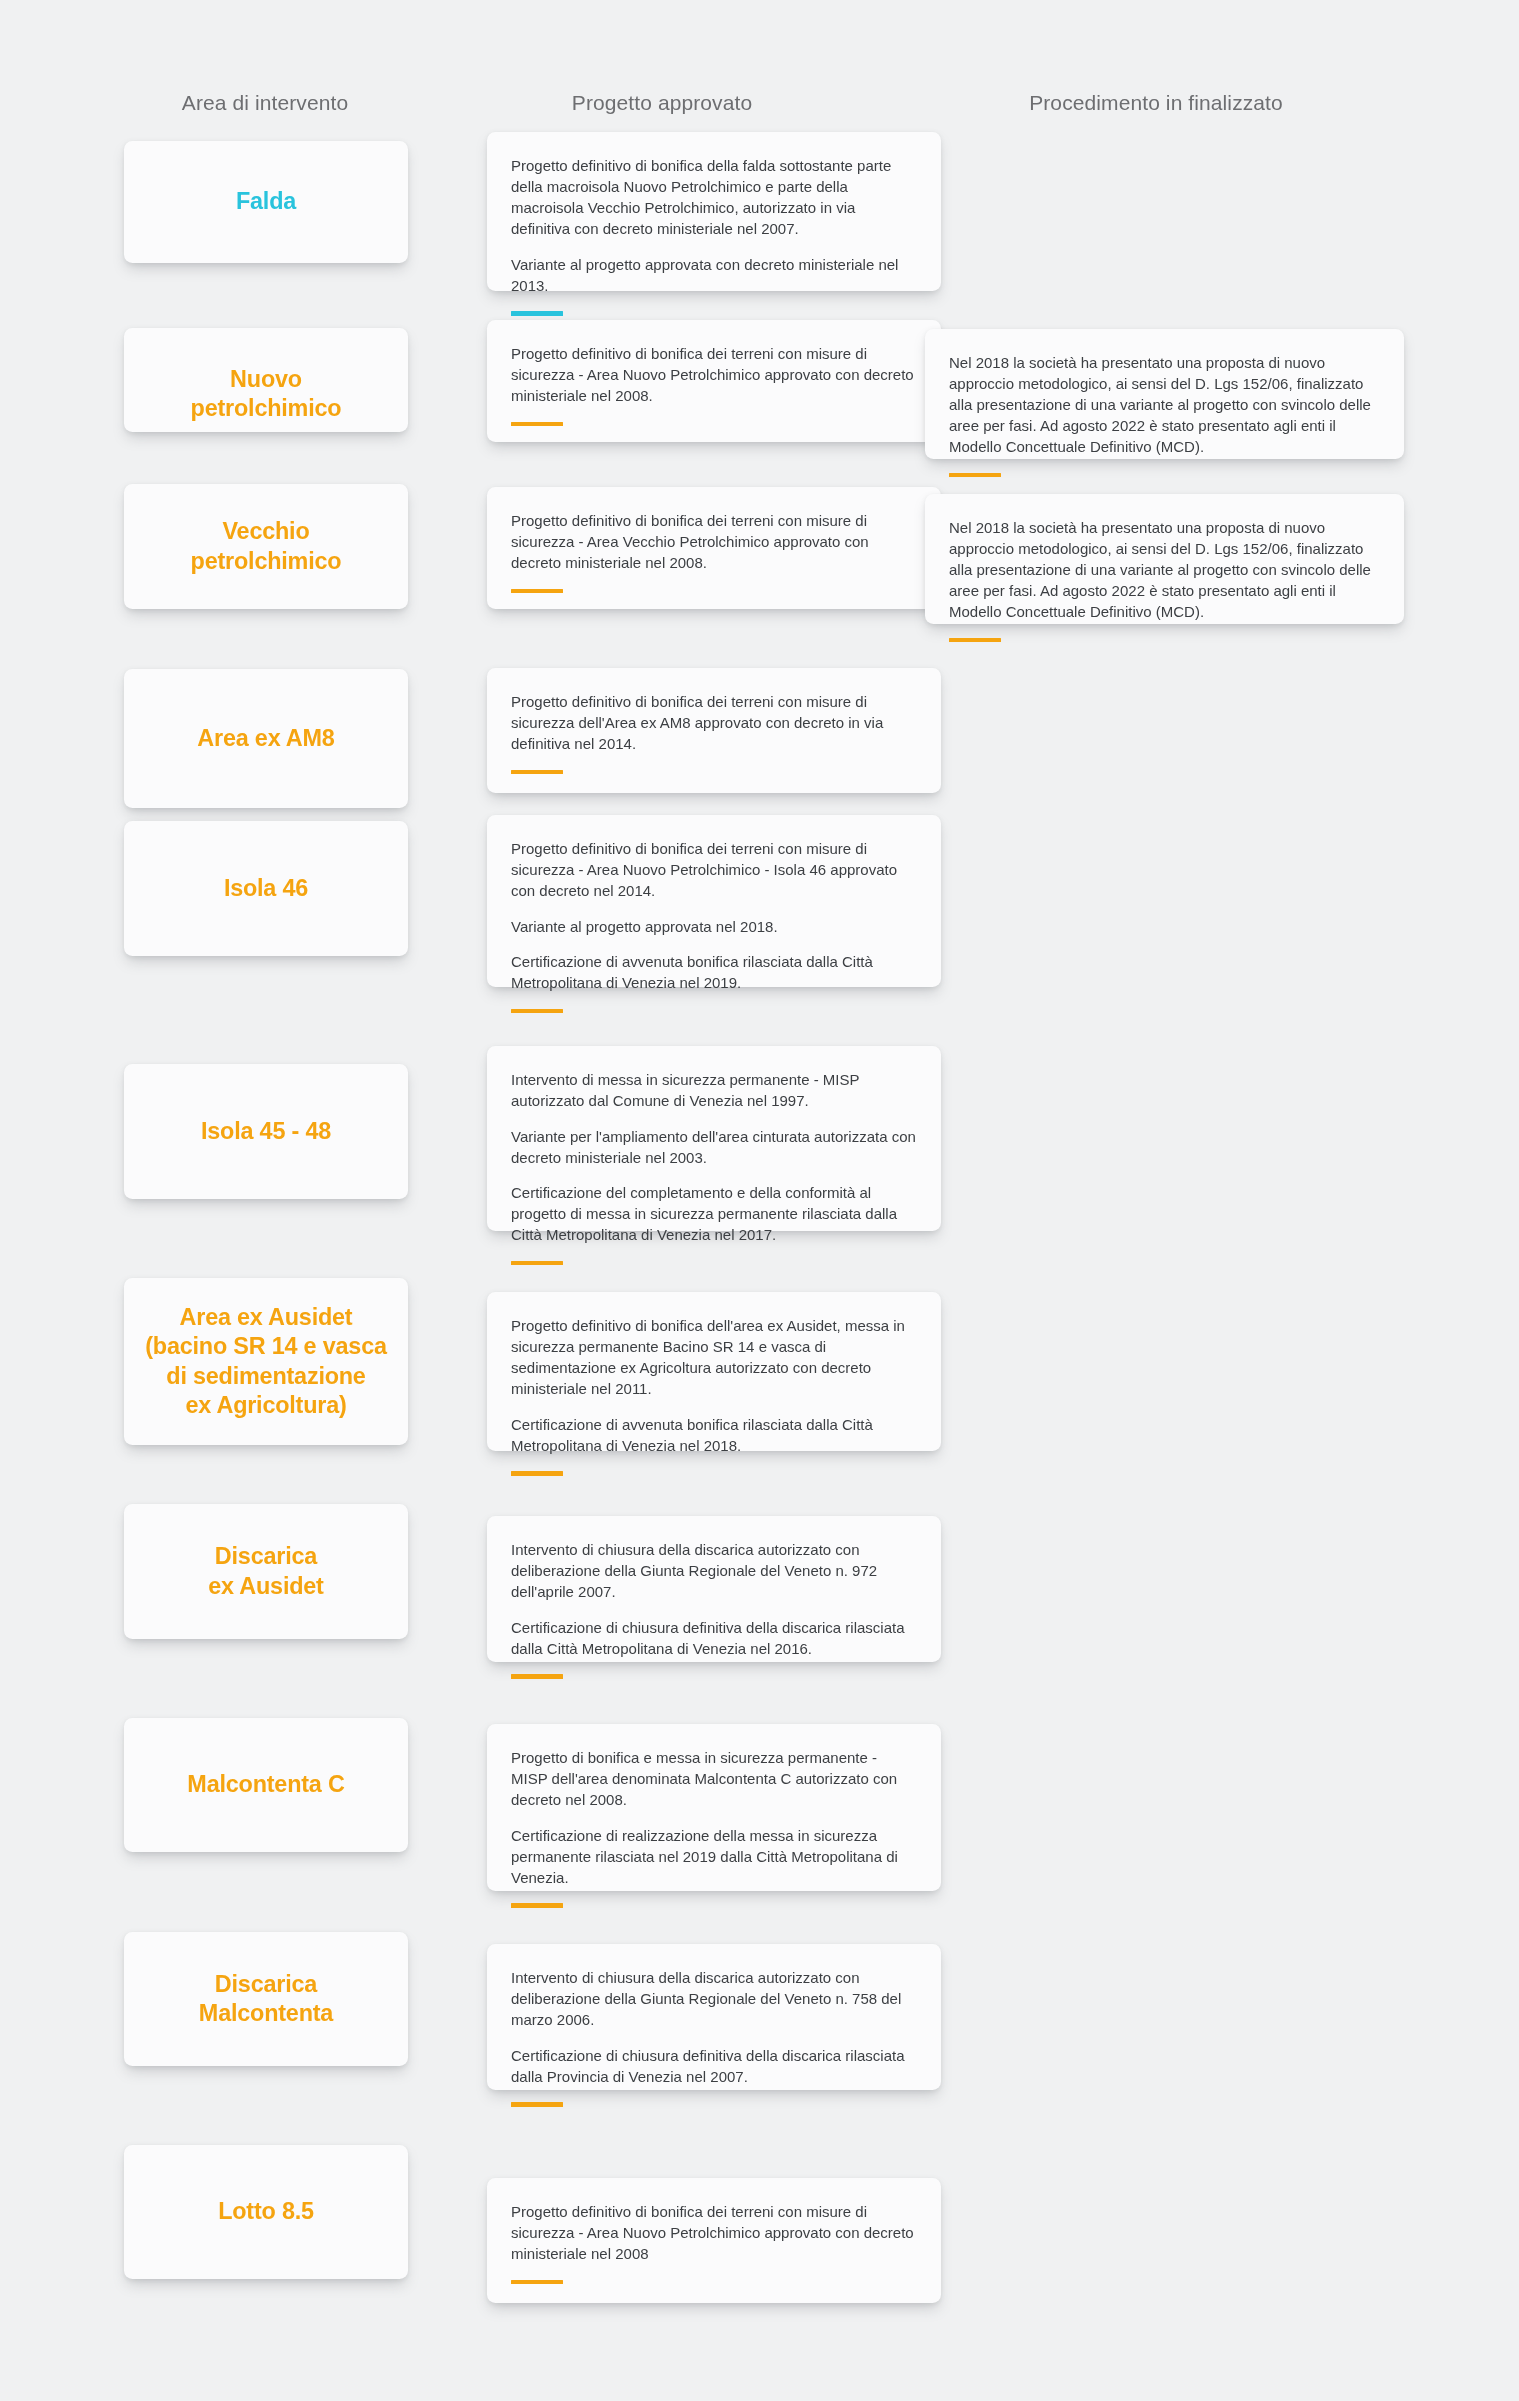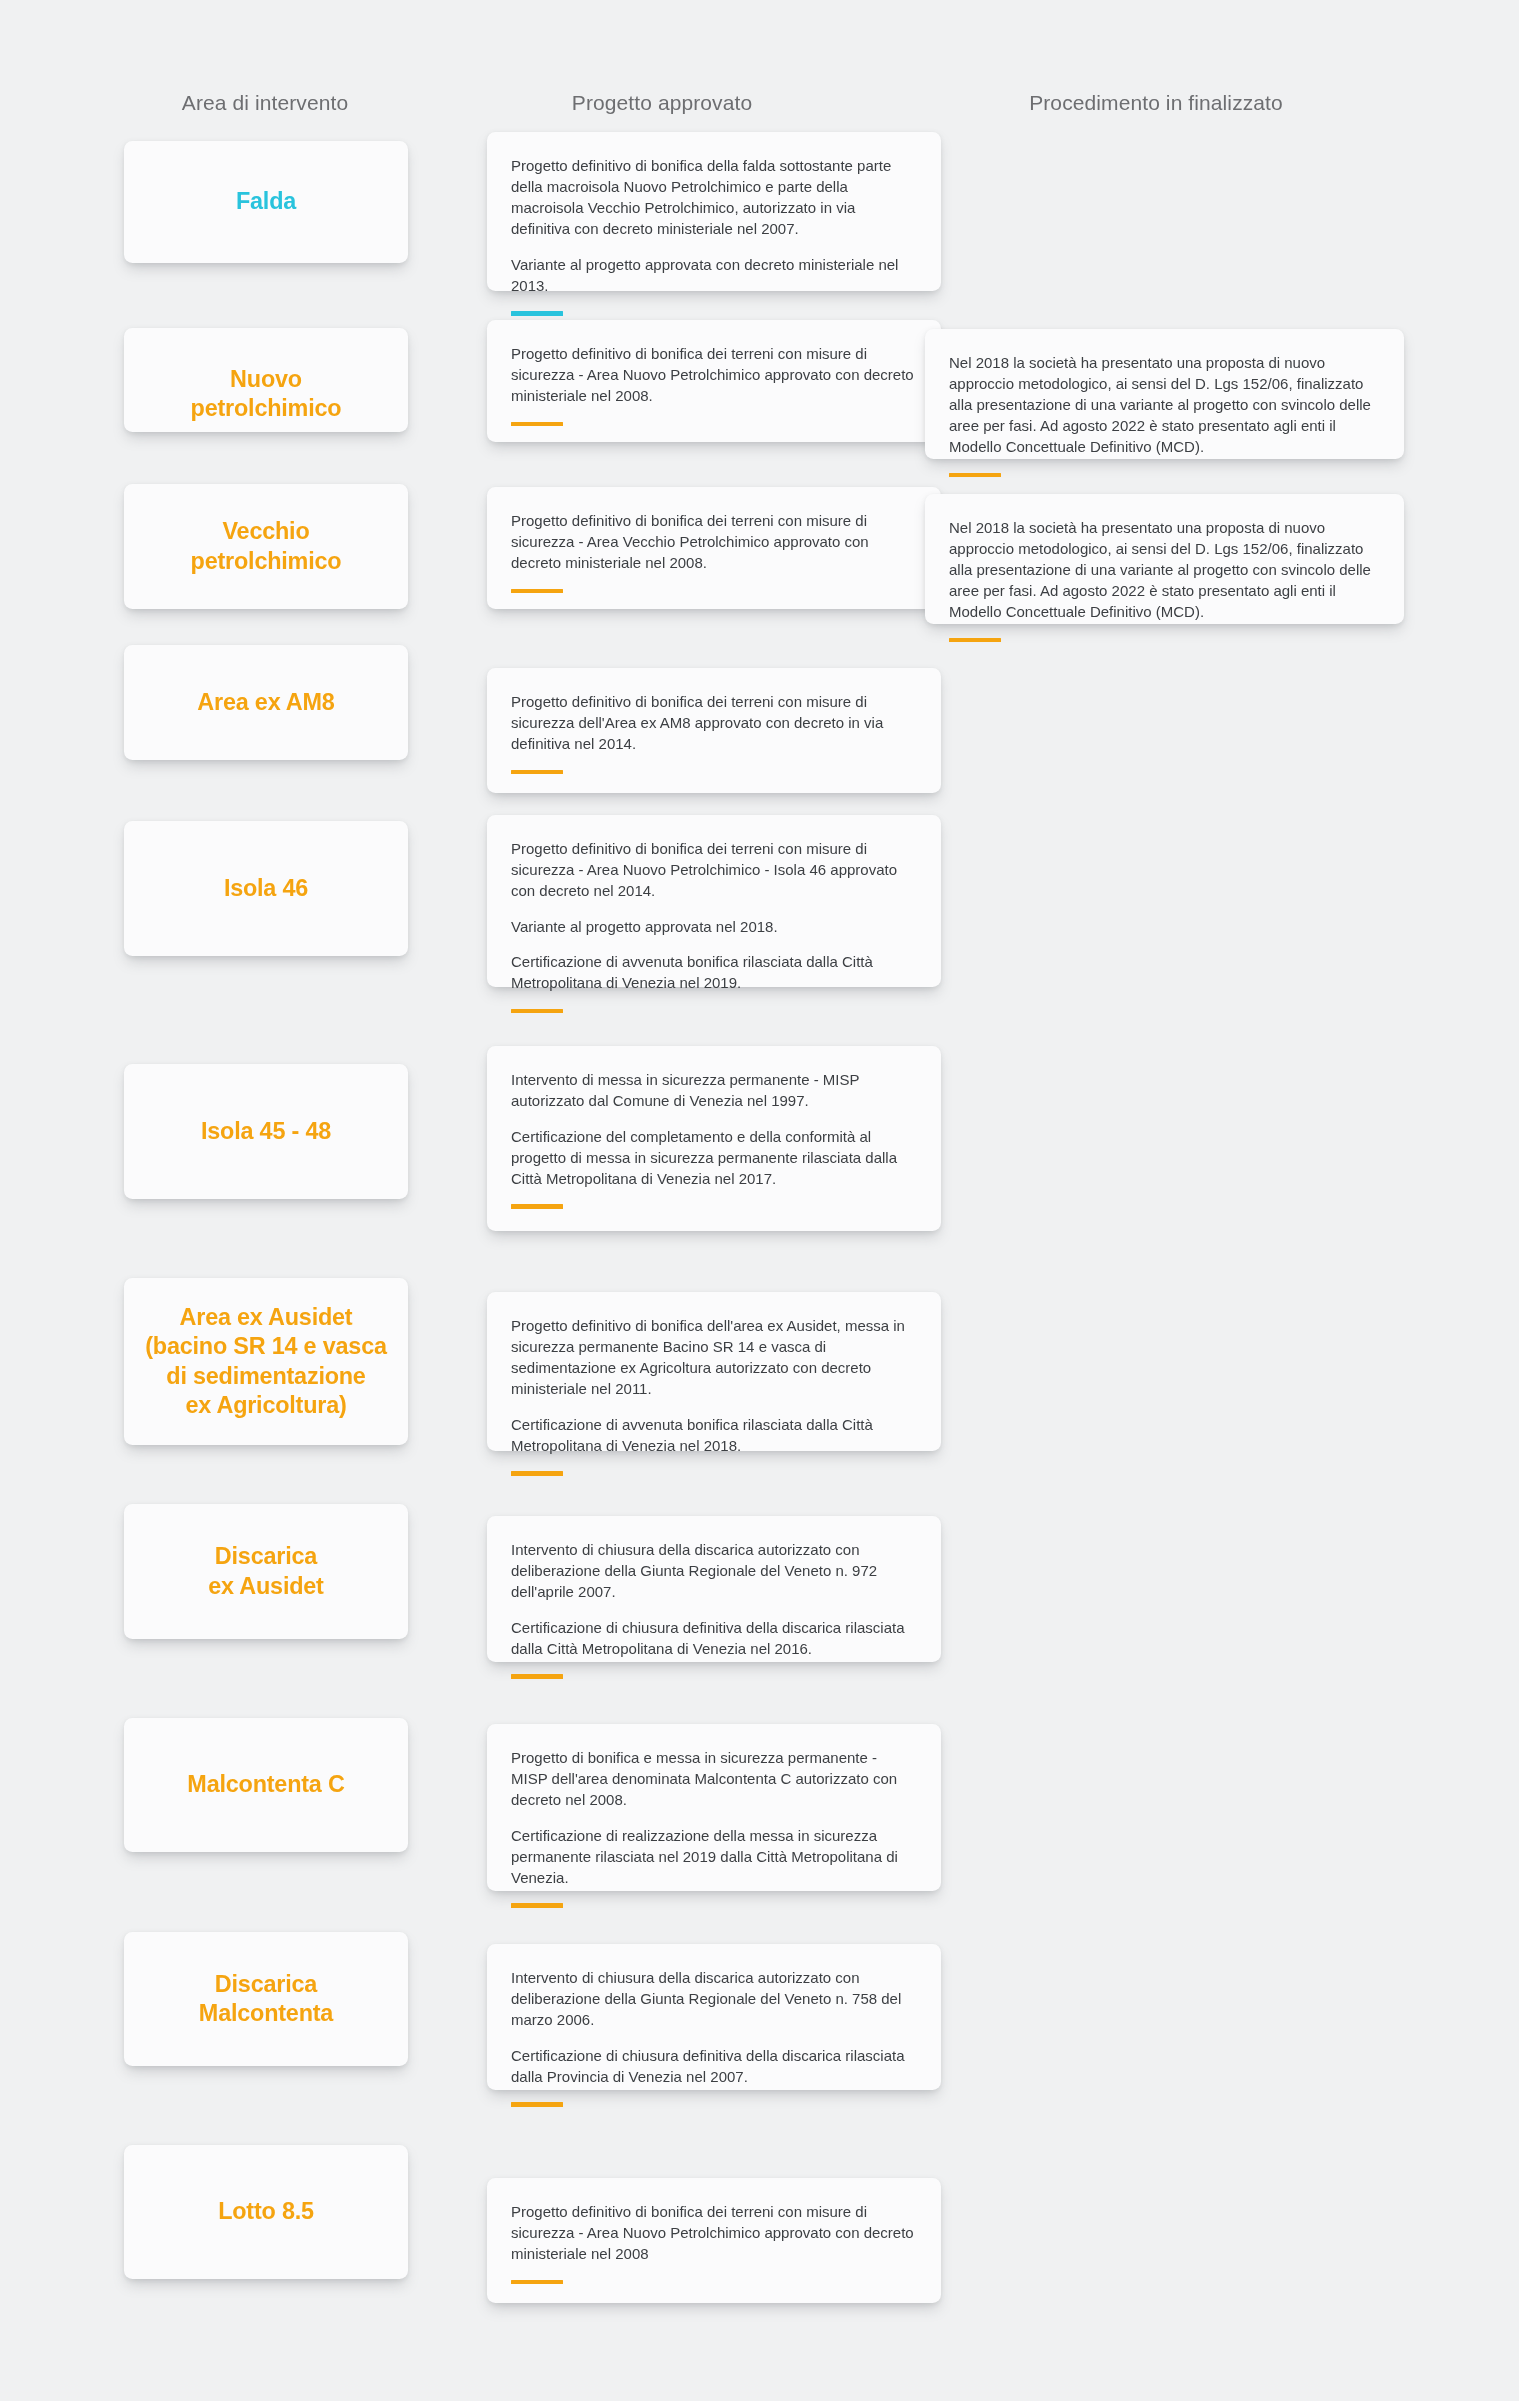--- a/index.html
+++ b/index.html
@@ -126,21 +126,21 @@
         <div class="card card-text card-proj" style="top: 487px; height: 122px;">
           <p>Progetto definitivo di bonifica dei terreni con misure di sicurezza - Area Vecchio Petrolchimico approvato con decreto ministeriale nel 2008.</p>
           <span class="accent" style="background: rgb(245, 164, 16);"></span>
         </div>
         <div class="card card-text card-proc" style="top: 494px; height: 130px;">
           <p>Nel 2018 la società ha presentato una proposta di nuovo approccio metodologico, ai sensi del D. Lgs 152/06, finalizzato alla presentazione di una variante al progetto con svincolo delle aree per fasi. Ad agosto 2022 è stato presentato agli enti il Modello Concettuale Definitivo (MCD).</p>
           <span class="accent" style="background: rgb(245, 164, 16);"></span>
         </div>
       </div>
       <div class="row" style="top: 0px;">
-        <div class="card card-area" style="top: 645px; height: 115px;">
+        <div class="card card-area" style="top: 669px; height: 139px;">
           <div class="area-label" style="color: rgb(245, 164, 16);">Area ex AM8</div>
         </div>
         <div class="card card-text card-proj" style="top: 668px; height: 125px;">
           <p>Progetto definitivo di bonifica dei terreni con misure di sicurezza dell'Area ex AM8 approvato con decreto in via definitiva nel 2014.</p>
           <span class="accent" style="background: rgb(245, 164, 16);"></span>
         </div>
       </div>
       <div class="row" style="top: 0px;">
         <div class="card card-area" style="top: 821px; height: 135px;">
           <div class="area-label" style="color: rgb(245, 164, 16);">Isola 46</div>
@@ -151,20 +151,21 @@
           <p>Certificazione di avvenuta bonifica rilasciata dalla Città Metropolitana di Venezia nel 2019.</p>
           <span class="accent" style="background: rgb(245, 164, 16);"></span>
         </div>
       </div>
       <div class="row" style="top: 0px;">
         <div class="card card-area" style="top: 1064px; height: 135px;">
           <div class="area-label" style="color: rgb(245, 164, 16);">Isola  45 - 48</div>
         </div>
         <div class="card card-text card-proj" style="top: 1046px; height: 185px;">
           <p>Intervento di messa in sicurezza permanente - MISP autorizzato dal Comune di Venezia nel 1997.</p>
+          <p>Variante per l'ampliamento dell'area cinturata autorizzata con decreto ministeriale nel 2003.</p>
           <p>Certificazione del completamento e della conformità al progetto di messa in sicurezza permanente rilasciata dalla Città Metropolitana di Venezia nel 2017.</p>
           <span class="accent" style="background: rgb(245, 164, 16);"></span>
         </div>
       </div>
       <div class="row" style="top: 0px;">
         <div class="card card-area" style="top: 1278px; height: 167px;">
           <div class="area-label" style="color: rgb(245, 164, 16);">Area ex Ausidet
 (bacino SR 14 e vasca
 di sedimentazione
 ex Agricoltura)</div>

